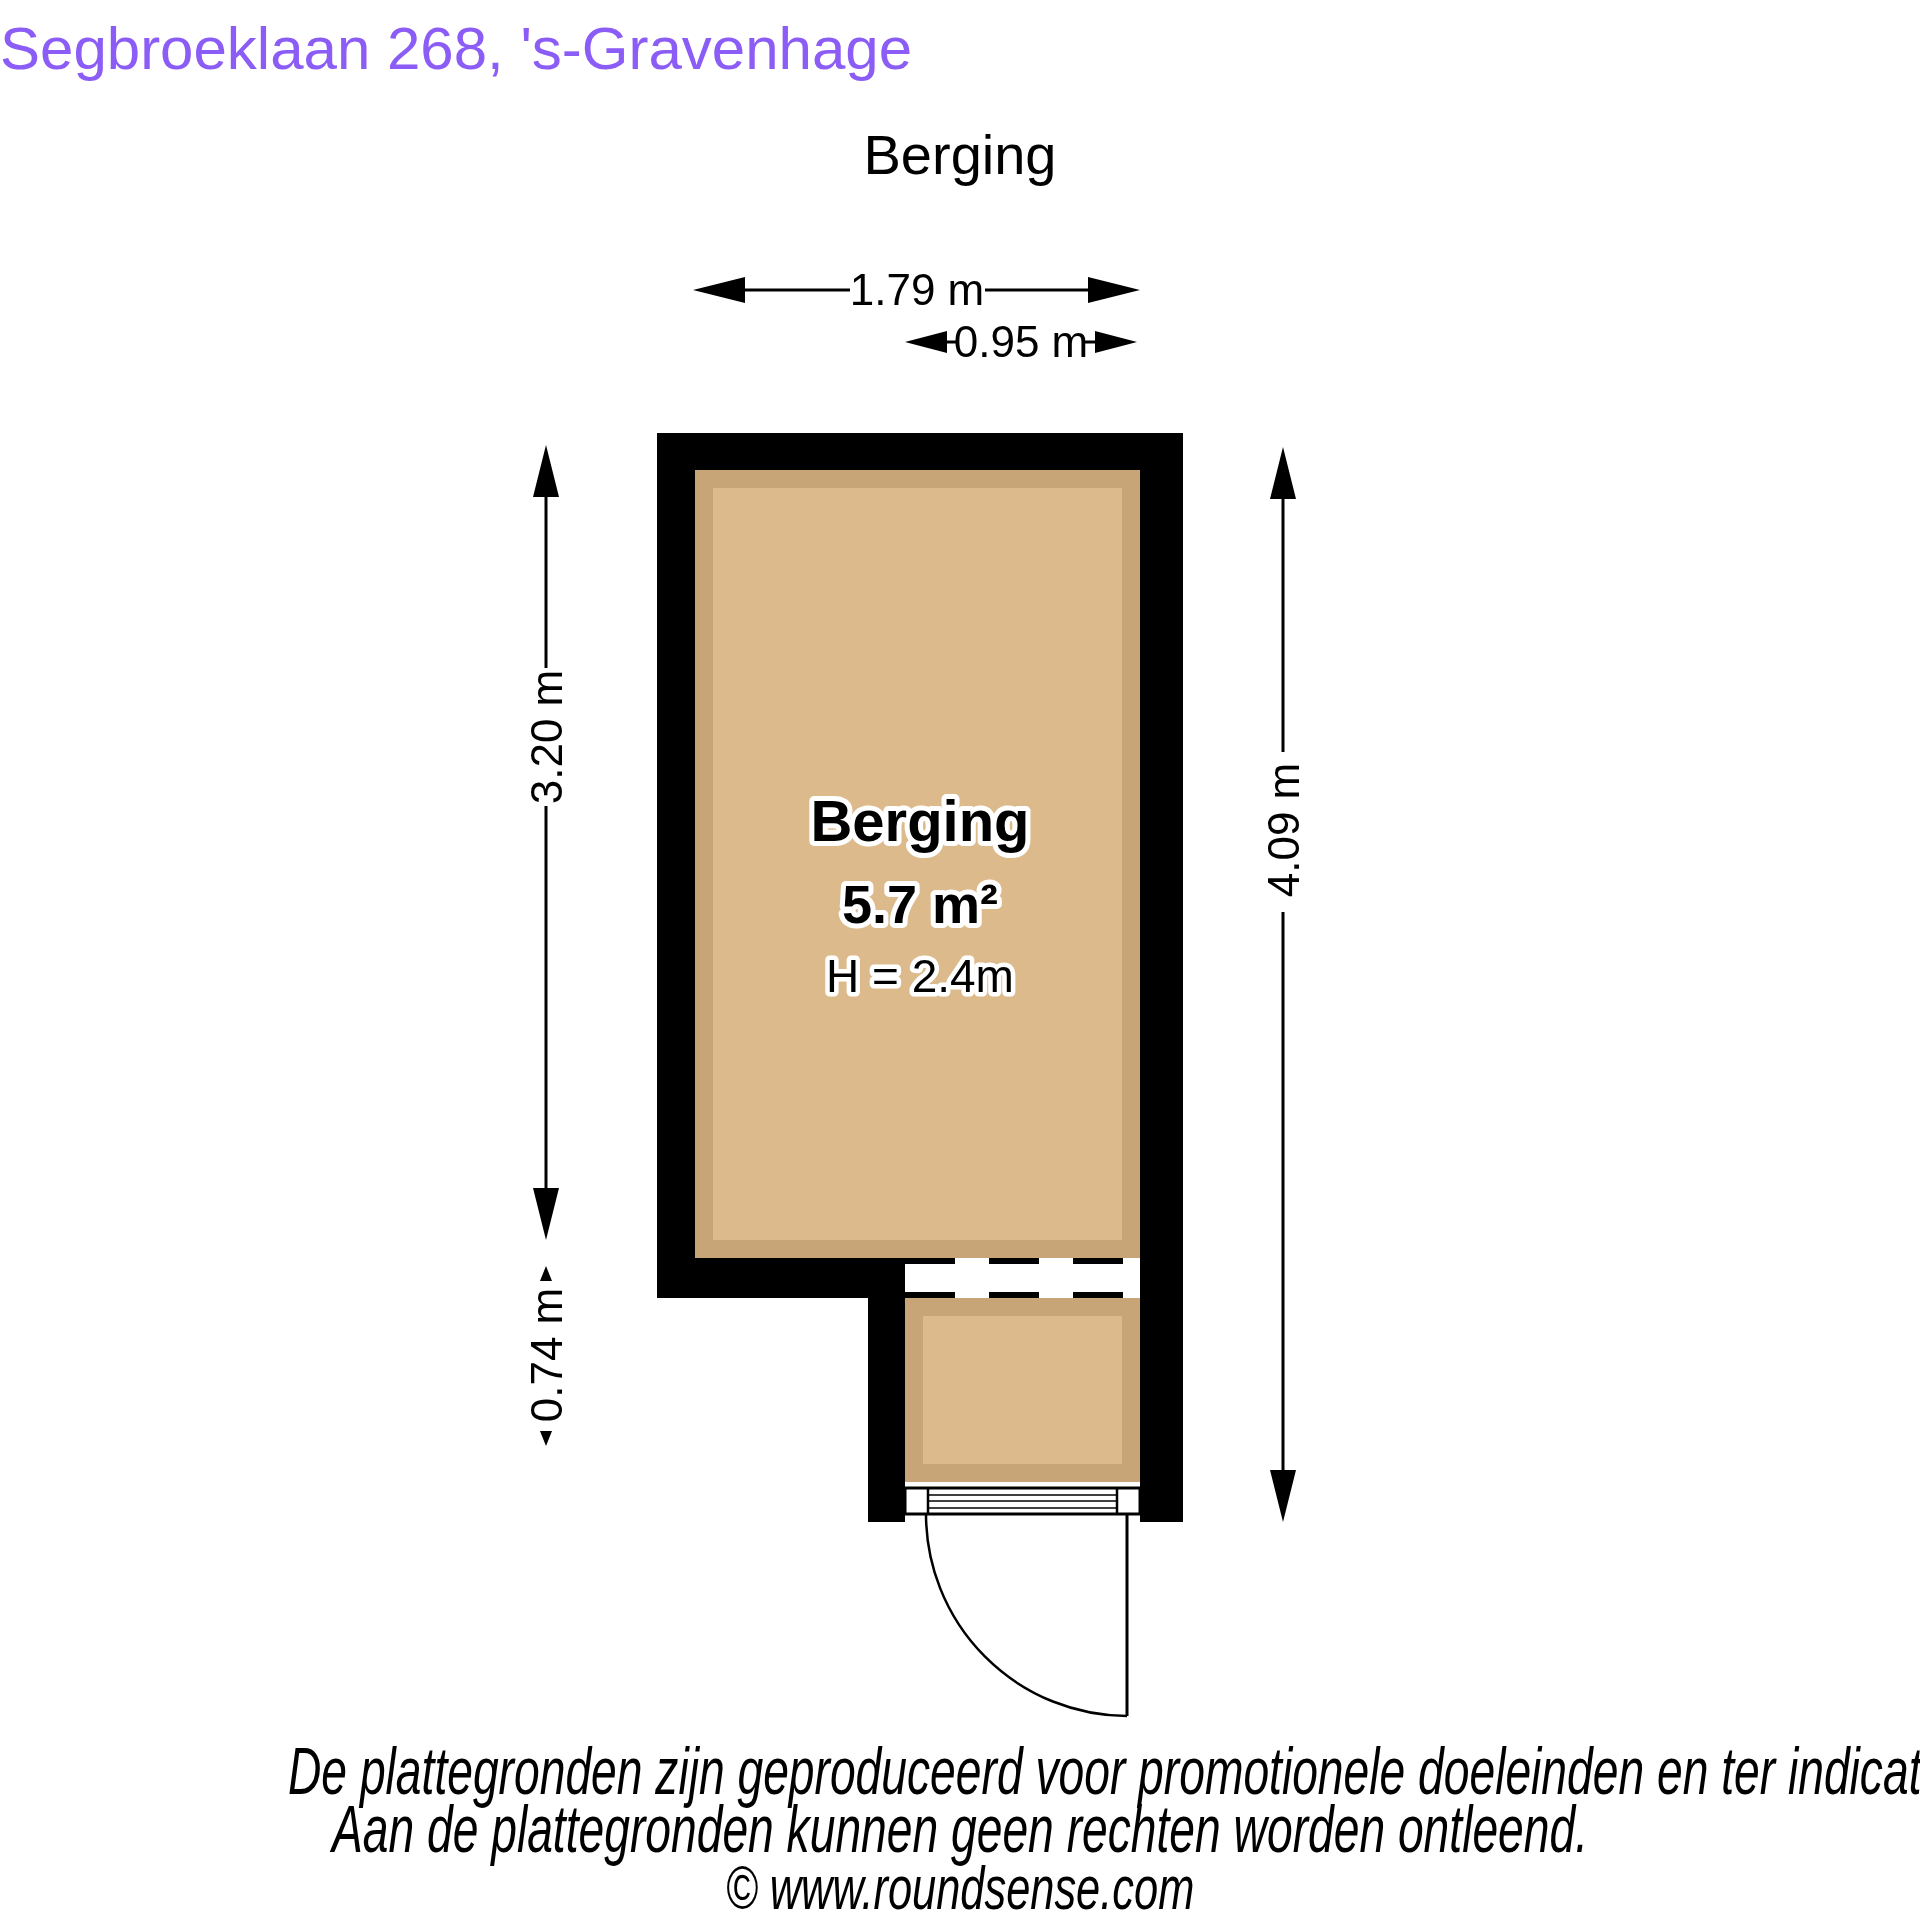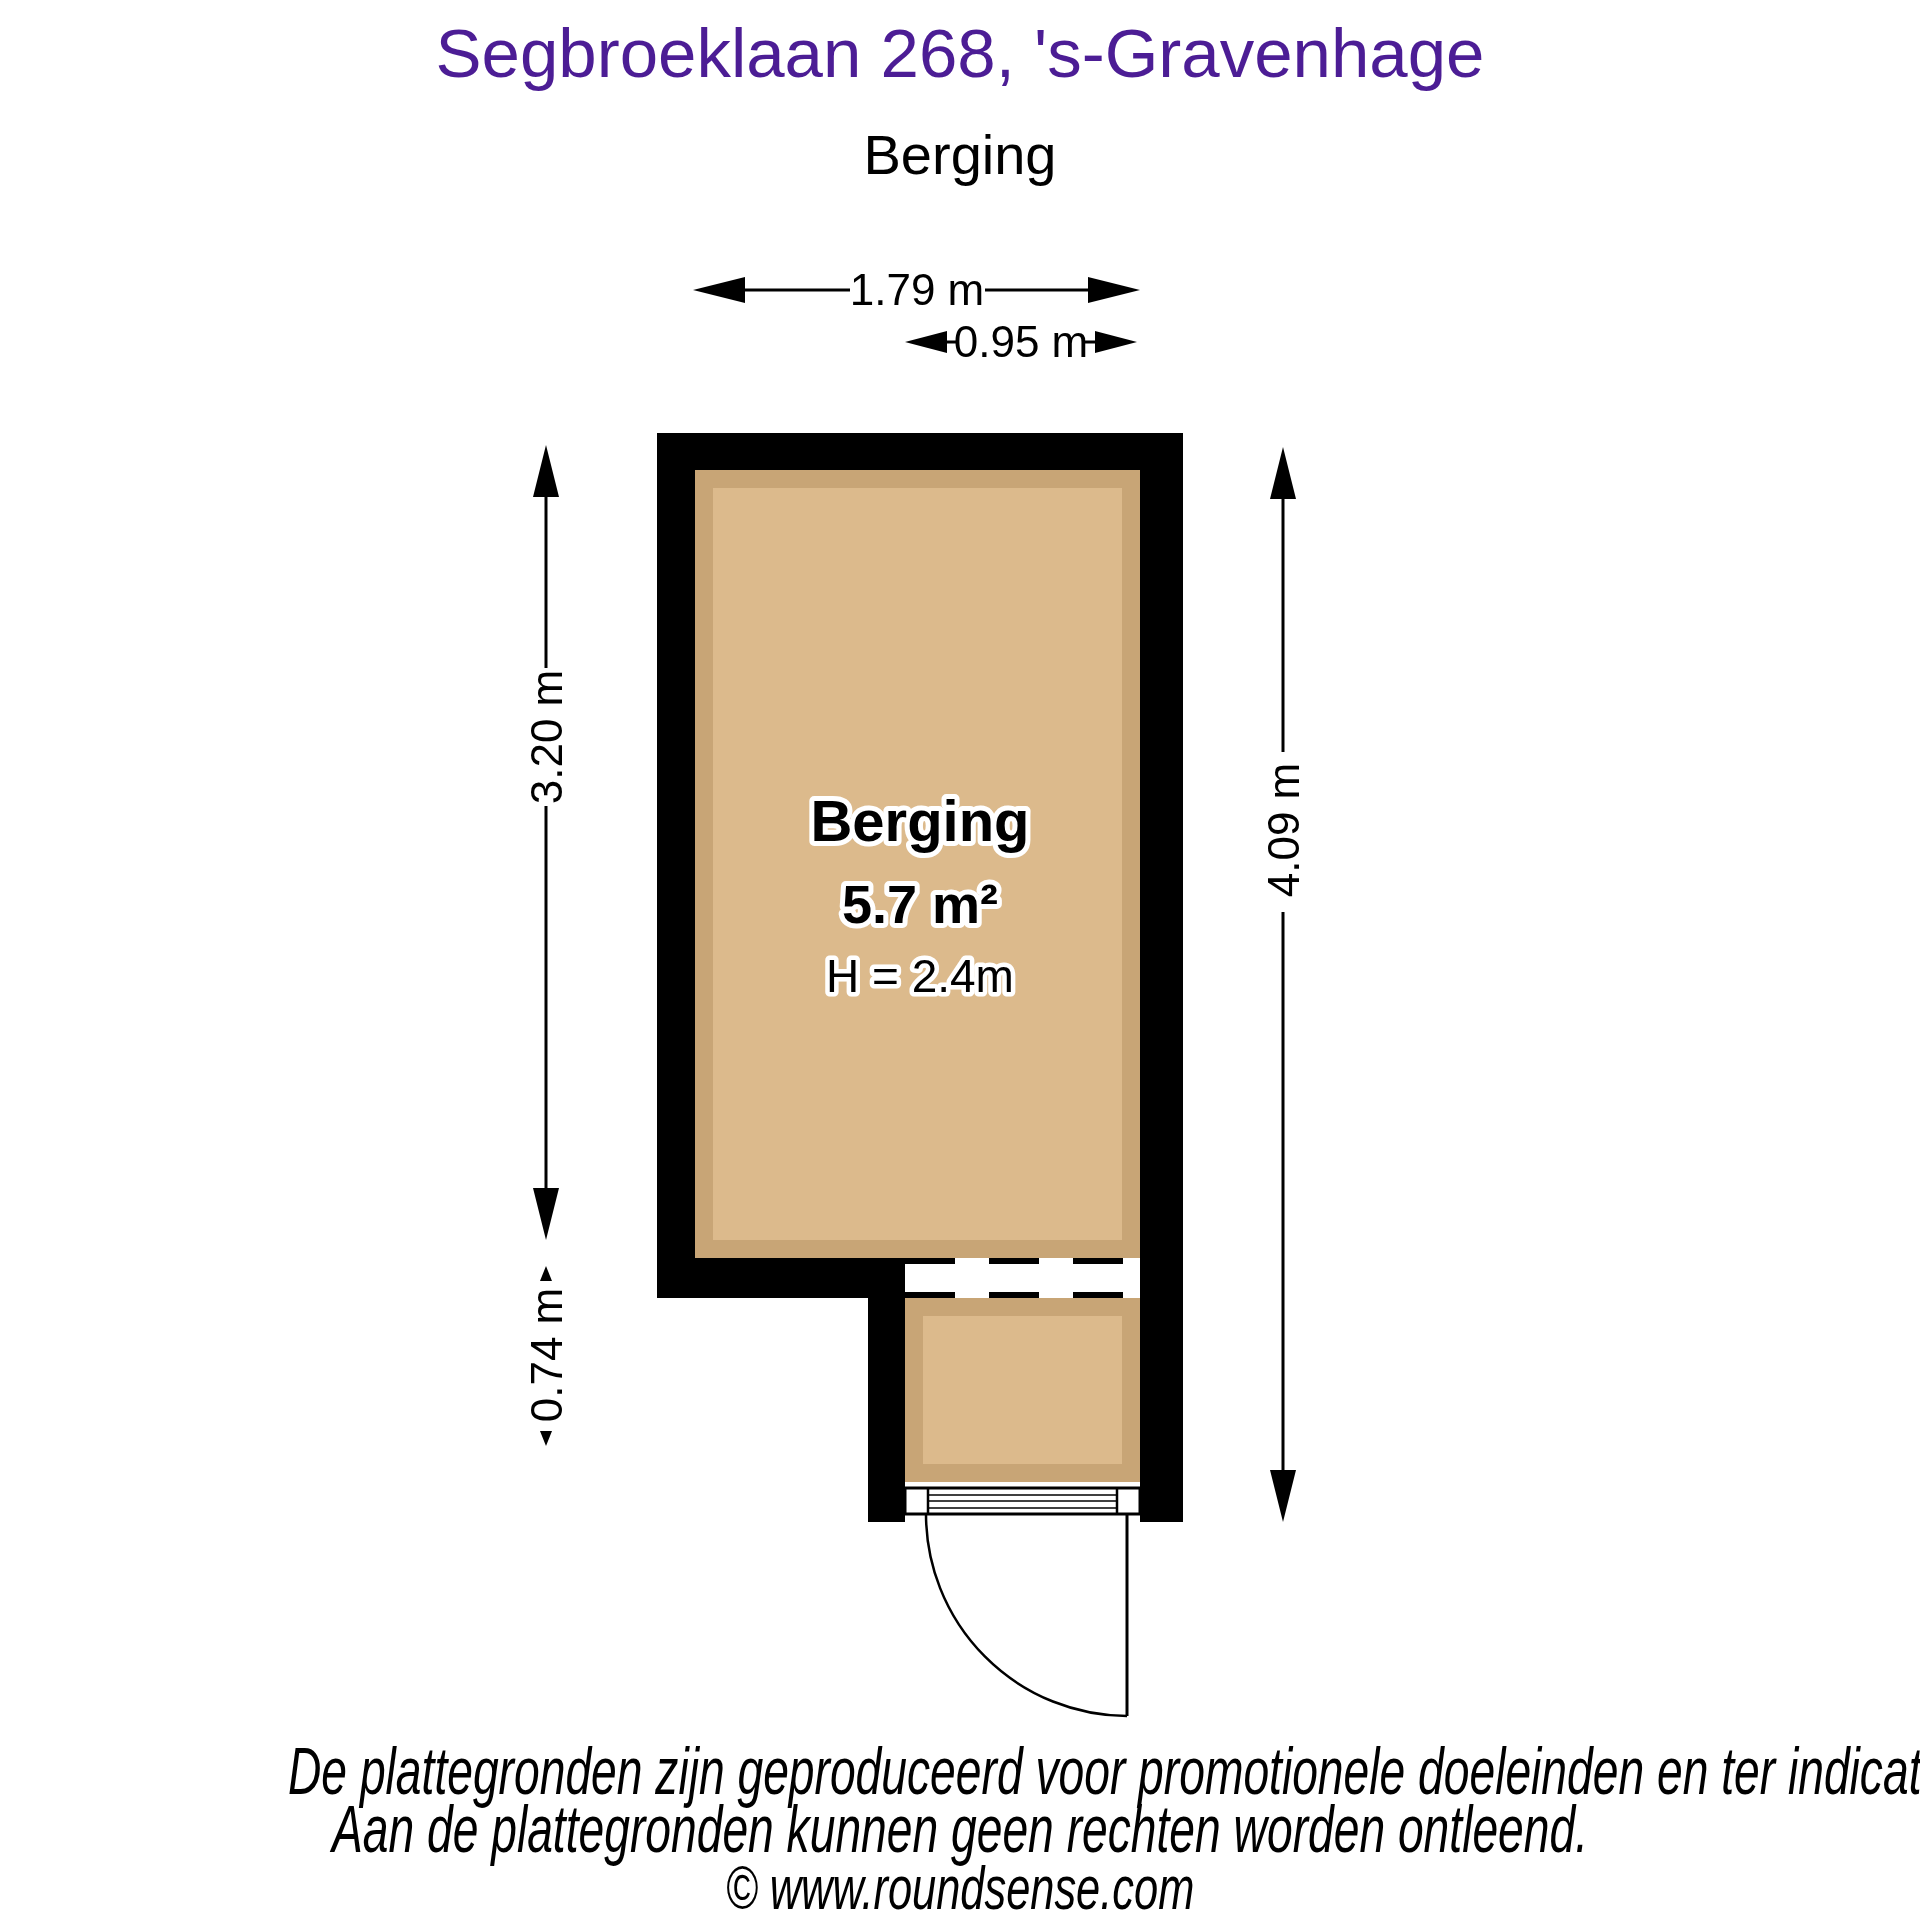--- a/index.html
+++ b/index.html
@@ -2,22 +2,22 @@
 <html><head>
 <meta charset="utf-8">
 <style>
   html,body{margin:0;padding:0;background:#ffffff;}
   .page{
     position:relative;width:1920px;height:1920px;background:#ffffff;
     font-family:"Liberation Sans",sans-serif;color:#000;overflow:hidden;
   }
   .title{
     position:absolute;top:14px;left:0;width:100%;
-    text-align:center;font-size:69px;font-weight:400;letter-spacing:0;
-    margin:0;color:#4c1d95;
+    text-align:left;font-size:60px;font-weight:400;letter-spacing:0;
+    margin:0;color:#8b5cf6;
   }
   .subtitle{
     position:absolute;top:122px;left:0;width:100%;
     text-align:center;font-size:56px;font-weight:400;margin:0;color:#000;
   }
   svg.plan{position:absolute;left:0;top:0;width:1920px;height:1920px;}
   svg.plan text{font-family:"Liberation Sans",sans-serif;fill:#000;}
   .dim-label{font-size:44px;}
   .room-name{font-size:58px;font-weight:bold;stroke:#fff;stroke-width:10px;paint-order:stroke;stroke-linejoin:round;}
   .room-area{font-size:54px;font-weight:bold;stroke:#fff;stroke-width:10px;paint-order:stroke;stroke-linejoin:round;}

